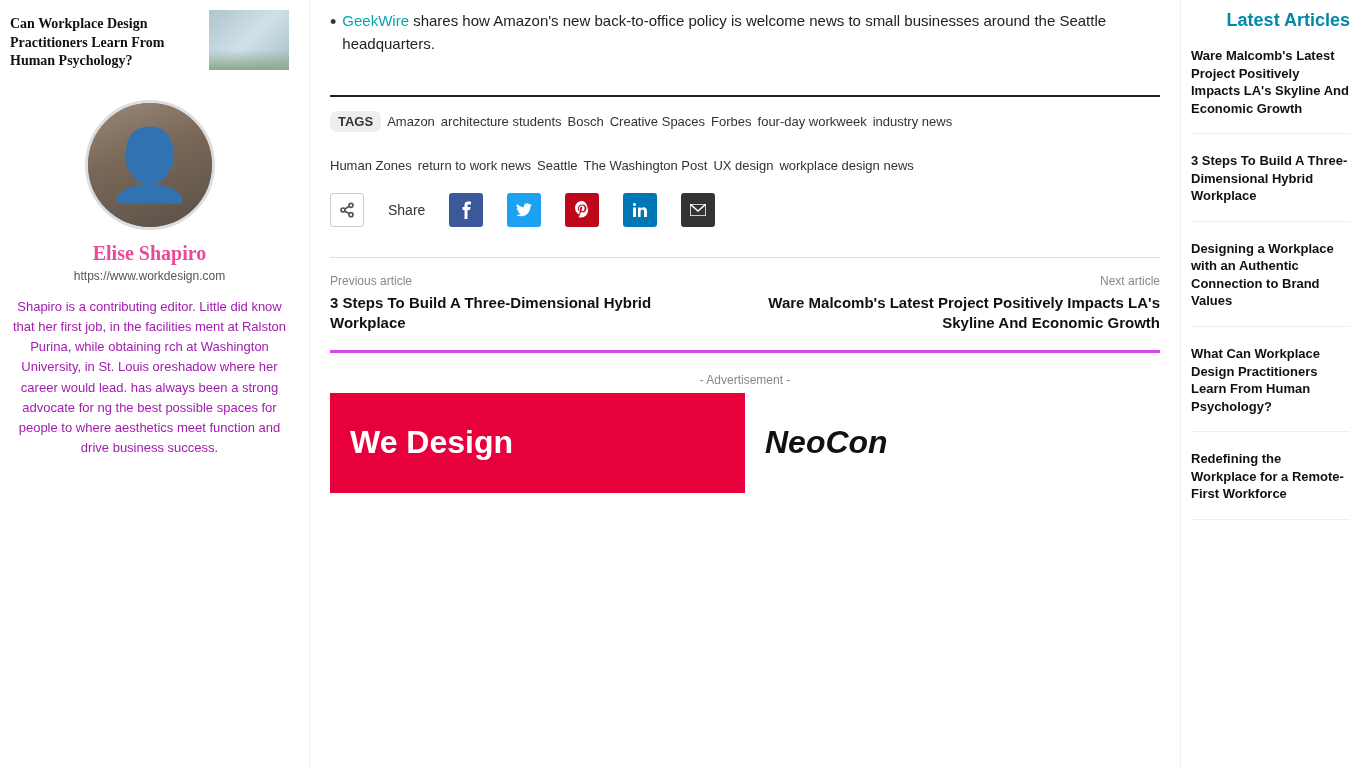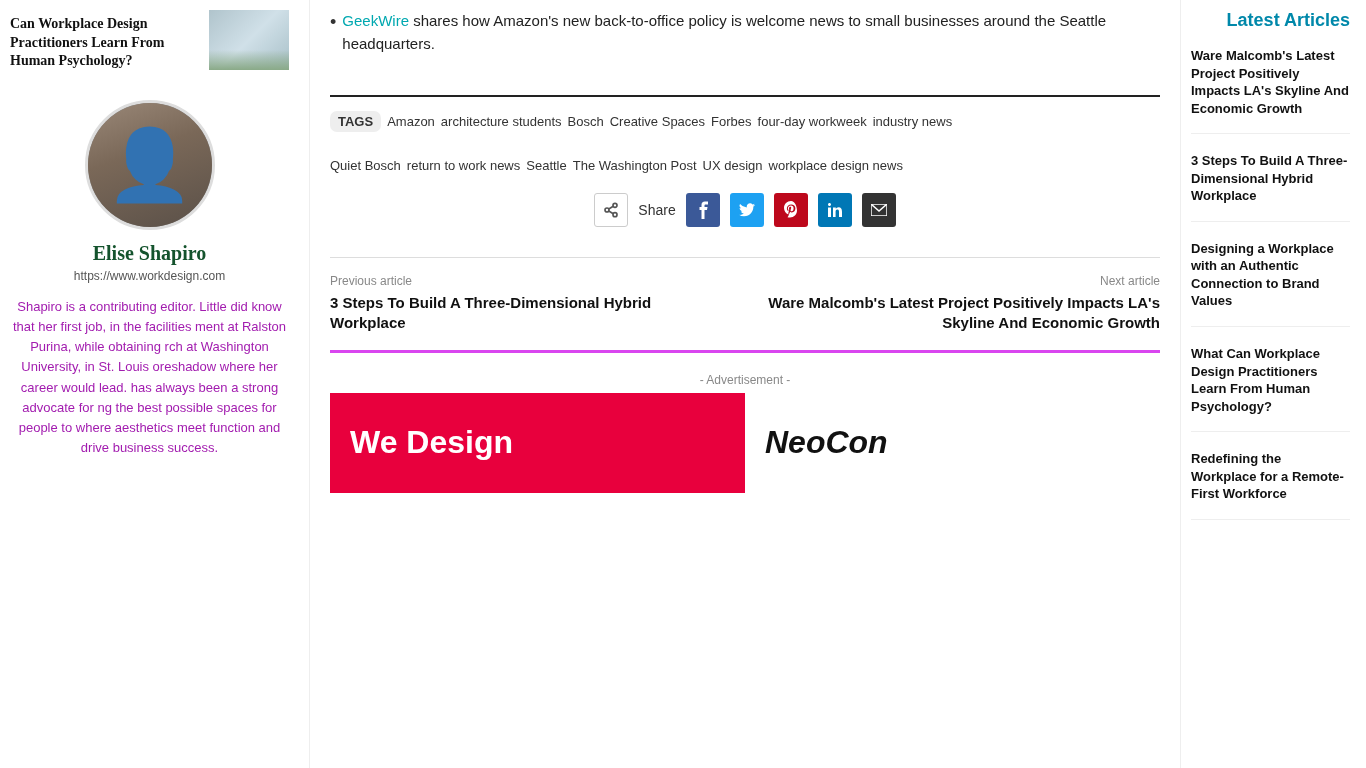--- a/index.html
+++ b/index.html
@@ -87,21 +87,21 @@
     
     .author-avatar-inner::before {
       content: '👤';
       font-size: 70px;
       filter: grayscale(0.3);
     }
 
     .author-name {
       font-size: 20px;
       font-weight: bold;
-      color: #14532d;
+      color: #ec4899;
       margin-bottom: 4px;
     }
     .author-url {
       font-size: 12px;
       color: #555;
       font-family: Arial, sans-serif;
       margin-bottom: 14px;
     }
     .author-bio {
       font-size: 13px;
@@ -177,23 +177,22 @@
       align-items: center;
       gap: 6px;
       margin-bottom: 20px;
       padding-left: 0;
     }
 
     
     .share-section {
       display: flex;
       align-items: center;
-      gap: 10px;
+      gap: 24px;
       margin-bottom: 30px;
-      justify-content: center;
     }
     .share-icon-btn {
       width: 34px;
       height: 34px;
       border-radius: 3px;
       display: flex;
       align-items: center;
       justify-content: center;
       cursor: pointer;
       color: #fff;
@@ -349,21 +348,21 @@
       <a class="tag-item">Amazon</a>
       <a class="tag-item">architecture students</a>
       <a class="tag-item">Bosch</a>
       <a class="tag-item">Creative Spaces</a>
       <a class="tag-item">Forbes</a>
       <a class="tag-item">four-day workweek</a>
       <a class="tag-item">industry news</a>
     </div>
 
     <div class="tags-row2">
-      <a class="tag-item">Quiet Bosch</a>
+      <a class="tag-item">Human Zones</a>
       <a class="tag-item">return to work news</a>
       <a class="tag-item">Seattle</a>
       <a class="tag-item">The Washington Post</a>
       <a class="tag-item">UX design</a>
       <a class="tag-item">workplace design news</a>
     </div>
 
     <div class="share-section">
       <div class="share-toggle">
         <svg width="16" height="16" viewBox="0 0 24 24" fill="none" stroke="#555" stroke-width="2.5">

